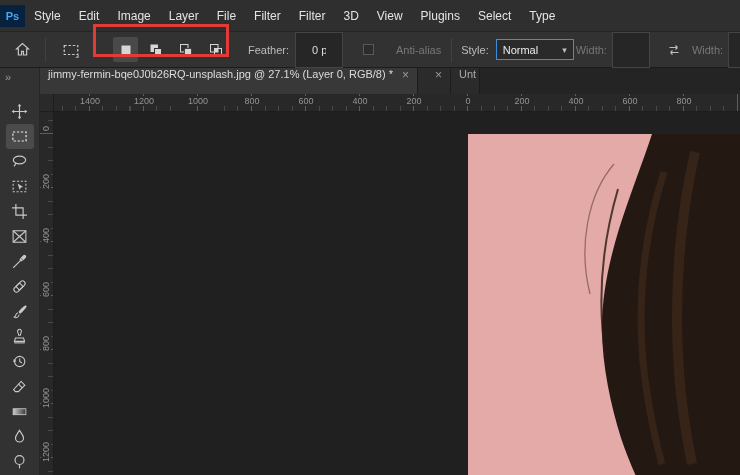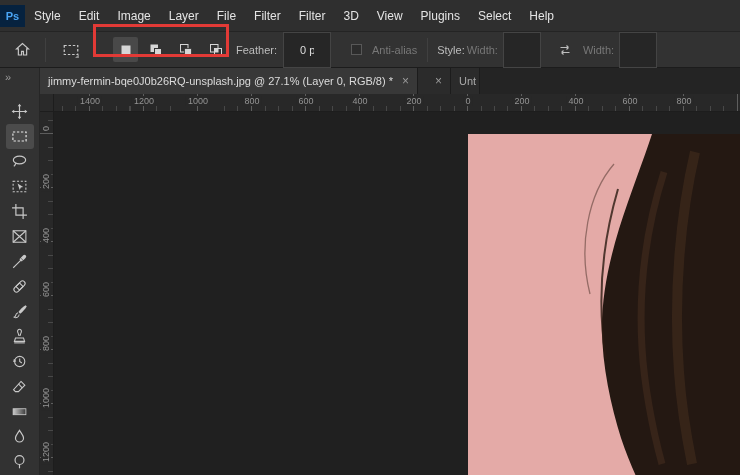--- a/index.html
+++ b/index.html
@@ -18,44 +18,44 @@
   .tool-preset{width:32px;height:26px;position:relative;display:flex;align-items:center;justify-content:center;flex:none}
   .mode-group{display:flex;gap:5px;margin-left:26px;flex:none}
   .mode-btn{width:25px;height:25px;display:flex;align-items:center;justify-content:center;border-radius:2px}
   .mode-btn.active{background:#494949}
   .opt-label{font-size:11px;color:#bdbdbd;white-space:nowrap}
   .opt-label.dim{color:#777}
   .opt-input{height:36px;background:#262626;border:1px solid #444;color:#ddd;font-size:11px;padding:0 16px;
     font-family:"Liberation Sans",sans-serif}
   .feather-input{width:48px;margin-left:6px}
   .checkbox{width:11px;height:11px;background:#2c2c2c;border:1px solid #585858;margin-left:20px;flex:none}
-  .aa-label{margin-left:10px}
+  .aa-label{margin-left:22px}
   .dropdown{width:78px;height:21px;margin-left:7px;background:#2a2a2a;border:1px solid #3e8ddd;
     display:flex;align-items:center;justify-content:space-between;padding:0 6px;flex:none}
   .dropdown .val{font-size:11px;color:#ececec}
   .dropdown .chev{font-size:9px;color:#bdbdbd}
   .wh-input{width:38px;margin-left:5px}
   .swap-btn{margin-left:10px;margin-right:4px}
-  .ml16{margin-left:2px}.ml10{margin-left:10px}.ml20{margin-left:8px}
+  .ml16{margin-left:2px}.ml10{margin-left:10px}.ml20{margin-left:20px}
   
   .annotation-box{position:absolute;left:93px;top:24px;width:136px;height:33px;
     border:3px solid #e23a36;z-index:50;pointer-events:none}
   
   .mainrow{display:flex;height:417px}
   
   .toolbar{width:40px;background:#323232;border-right:1px solid #262626;flex:none;display:flex;flex-direction:column;align-items:center}
   .tb-expand{color:#9a9a9a;font-size:11px;align-self:flex-start;padding:3px 4px 0 5px;letter-spacing:1px}
   .tools{margin-top:16px;display:flex;flex-direction:column;align-items:center}
   .tool{width:28px;height:25px;display:flex;align-items:center;justify-content:center;border-radius:3px}
   .tool.selected{background:#4b4b4b}
   
   .rightcol{flex:1;display:flex;flex-direction:column;min-width:0}
   
   .tabbar{height:26px;background:#242424;display:flex;align-items:stretch;overflow:hidden}
-  .tab{display:flex;align-items:center;padding:0 8px;font-size:11px;white-space:nowrap;border-right:1px solid #1c1c1c;flex:none}
+  .tab{display:flex;padding:0 8px;font-size:11px;white-space:nowrap;border-right:1px solid #1c1c1c;flex:none}
   .tab.active{background:#383838;color:#dcdcdc}
   .tab.inactive{background:#2b2b2b;color:#a9a9a9}
   .tab-close{margin-left:9px;color:#9a9a9a;font-size:12px}
   .tab.partial{overflow:hidden;width:29px;padding-right:0}
   
   .rulerrow{height:18px;display:flex;flex:none}
   .ruler-corner{width:14px;height:18px;background:#2a2a2a;border-right:1px solid #1d1d1d;border-bottom:1px solid #1d1d1d;flex:none}
   .hruler{flex:1;position:relative;background:#282828;border-bottom:1px solid #1d1d1d;
     background-image:
       repeating-linear-gradient(90deg,transparent 0 35px,#5e5e5e 35px 36px,transparent 36px 54px),
@@ -84,21 +84,21 @@
   <span class="menu-item">Edit</span>
   <span class="menu-item">Image</span>
   <span class="menu-item">Layer</span>
   <span class="menu-item">File</span>
   <span class="menu-item">Filter</span>
   <span class="menu-item">Filter</span>
   <span class="menu-item">3D</span>
   <span class="menu-item">View</span>
   <span class="menu-item">Plugins</span>
   <span class="menu-item">Select</span>
-  <span class="menu-item">Help</span>
+  <span class="menu-item">Type</span>
 </div>
 
 <div class="optionsbar">
   <div class="opt-btn home-btn">
     <svg class="icon" width="17" height="17" viewBox="0 0 16 16" fill="none" stroke="#c9c9c9" stroke-width="1.1">
       <path d="M8 2.4 2.4 7.4h1.7V13.2h3v-3.5h1.8v3.5h3V7.4h1.7z"></path>
     </svg>
   </div>
   <div class="vsep"></div>
   <div class="tool-preset">
@@ -134,20 +134,24 @@
       </svg>
     </div>
   </div>
 
   <span class="opt-label ml20">Feather:</span>
   <input class="opt-input feather-input" value="0 px" style="">
   <div class="checkbox"></div>
   <span class="opt-label dim aa-label">Anti-alias</span>
   <div class="vsep ml10"></div>
   <span class="opt-label">Style:</span>
+  <div class="dropdown">
+    <span class="val">Normal</span>
+    <span class="chev">▾</span>
+  </div>
   <span class="opt-label dim ml16">Width:</span>
   <input class="opt-input wh-input" value="" style="">
   <div class="opt-btn swap-btn">
     <svg class="icon" width="16" height="16" viewBox="0 0 16 16" fill="none" stroke="#bdbdbd" stroke-width="1.1">
       <path d="M3.5 5.5h8m0 0-2-2m2 2-2 2"></path>
       <path d="M12.5 10.5h-8m0 0 2-2m-2 2 2 2"></path>
     </svg>
   </div>
   <span class="opt-label dim">Width:</span>
   <input class="opt-input wh-input" value="" style="">

